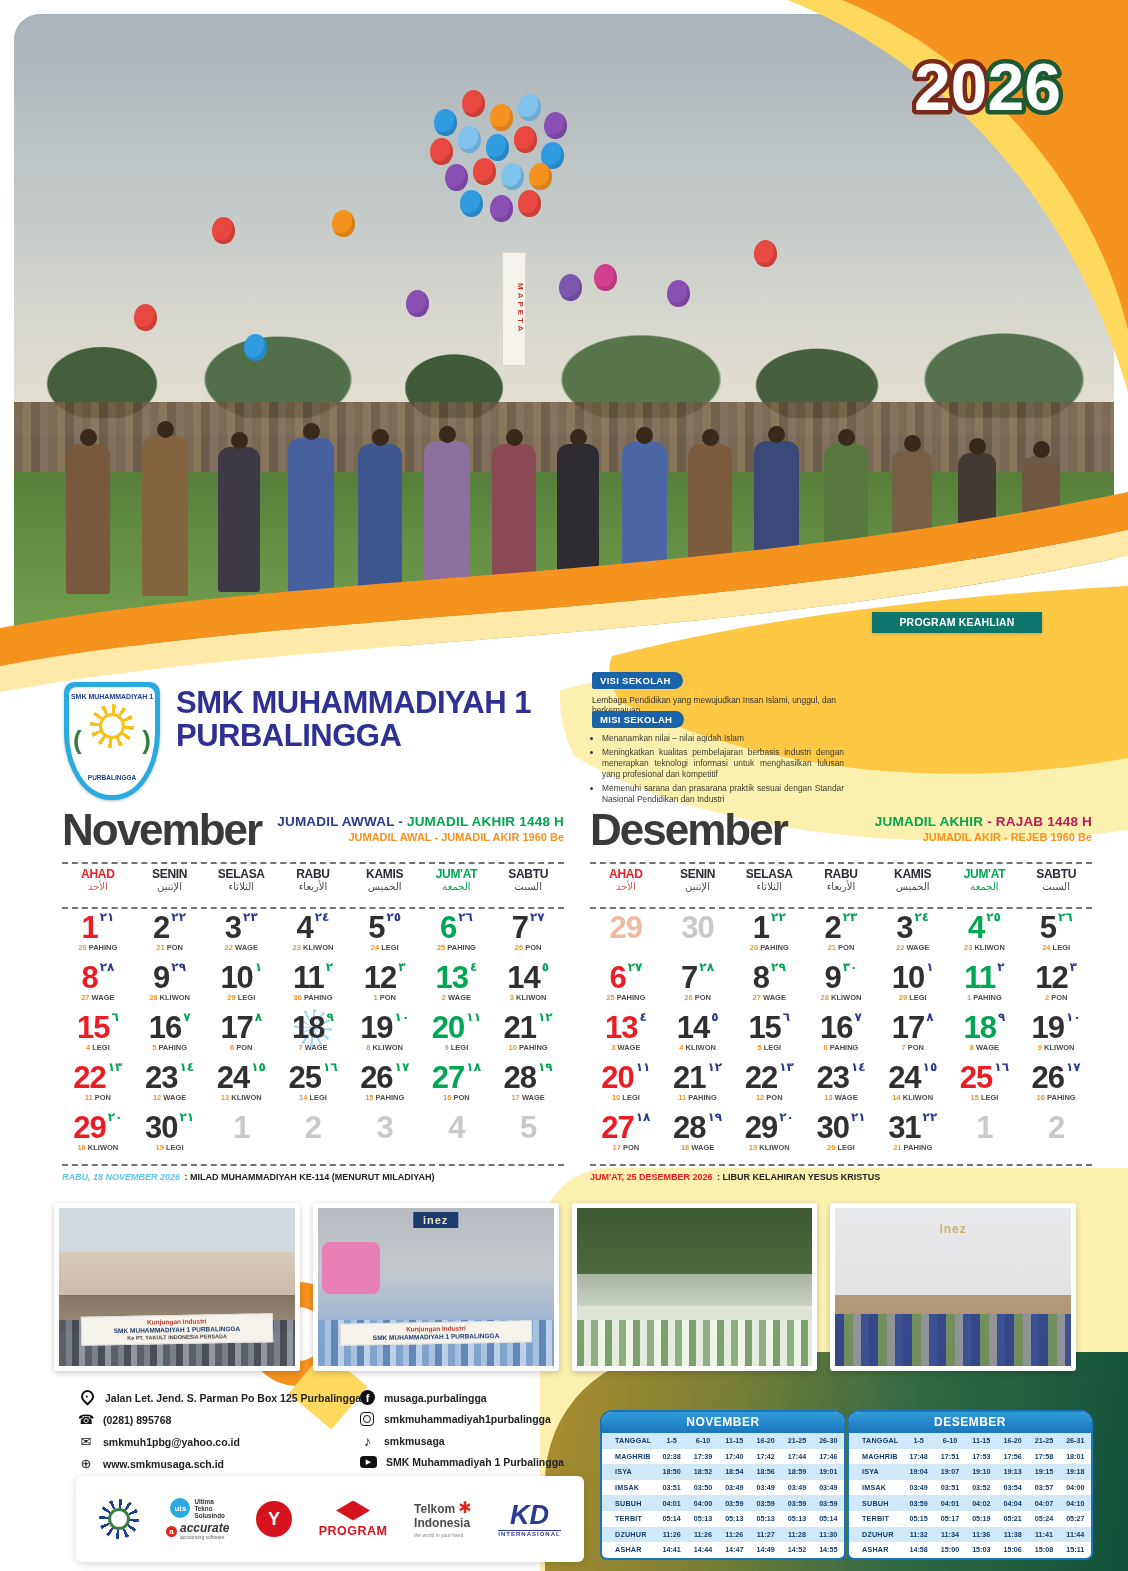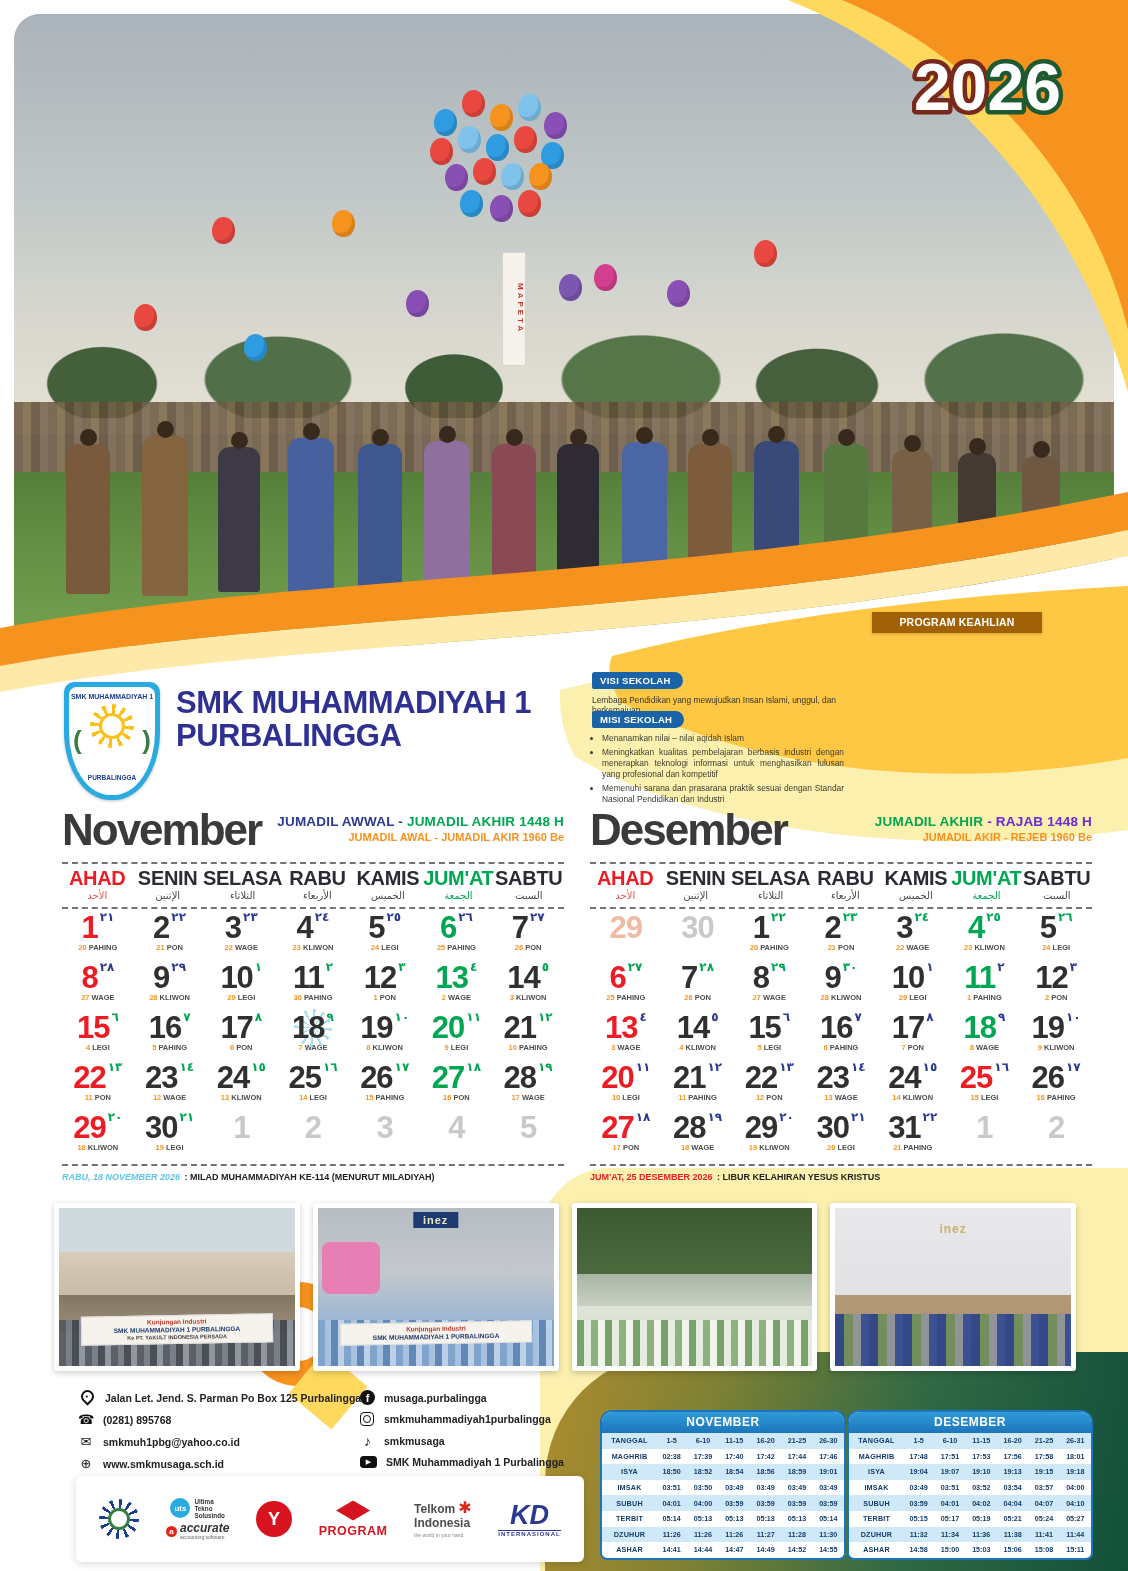--- a/index.html
+++ b/index.html
@@ -53,21 +53,21 @@
         border:3px solid #f9c11a;}
   .logo-leafL,.logo-leafR{position:absolute;top:38px;font-size:26px;color:#3a7d44;font-weight:bold;}
   .logo-leafL{left:4px;} .logo-leafR{right:4px;}
   .logo-t2{position:absolute;bottom:14px;left:0;right:0;text-align:center;font-size:6.5px;font-weight:bold;color:#1b3f8f;}
   .school-names{padding-top:4px;}
   .sn1{font-size:31px;font-weight:bold;color:#2e3192;letter-spacing:-.5px;line-height:1.08;}
   .sn2{font-size:20px;font-weight:bold;color:#e8232a;margin-top:4px;letter-spacing:.3px;}
 
   
   .program-box{position:absolute;left:872px;top:612px;width:170px;z-index:3;box-shadow:0 1px 3px rgba(0,0,0,.2);}
-  .ph{background:#a16207;color:#fff;font-size:10.5px;font-weight:bold;text-align:center;
+  .ph{background:#0f766e;color:#fff;font-size:10.5px;font-weight:bold;text-align:center;
       height:21px;line-height:21px;letter-spacing:.2px;}
   .prow{height:15.6px;line-height:15.6px;text-align:center;font-size:7.3px;font-weight:bold;color:#14306b;}
   .prow:nth-child(odd){background:#d9edf9;}
   .prow:nth-child(even){background:#a9d6f1;}
 
   
   .tag{position:absolute;z-index:3;background:#1a63a8;color:#fff;font-size:9.5px;font-weight:bold;
        padding:3px 12px 3px 8px;border-radius:3px 10px 10px 3px;letter-spacing:.3px;}
   #visi-tag{left:592px;top:672px;}
   #visi-text{position:absolute;left:592px;top:695px;width:262px;font-size:8.4px;color:#333;z-index:3;}
@@ -82,21 +82,21 @@
   .cal{position:absolute;top:806px;width:502px;z-index:3;}
   #cal-0{left:62px;} #cal-1{left:590px;}
   .cal-head{position:relative;height:56px;}
   .cal-head h2{margin:0;font-size:44px;font-weight:bold;color:#3b3a39;letter-spacing:-2px;line-height:48px;}
   .hijri{position:absolute;right:0;top:8px;text-align:right;}
   .h1{font-size:13.5px;font-weight:bold;letter-spacing:.2px;}
   .h2{font-size:11px;font-weight:bold;color:#f6921e;margin-top:2px;}
   .dash{border-top:2px dashed #4f4f51;opacity:.8;}
   .weekdays{display:grid;grid-template-columns:repeat(7,1fr);height:40px;align-items:start;padding-top:3px;}
   .wd{text-align:center;}
-  .wd .wl{font-size:20px;font-weight:bold;letter-spacing:-.3px;}
+  .wd .wl{font-size:12px;font-weight:bold;letter-spacing:-.3px;}
   .wd .wa{font-size:10px;margin-top:0px;}
   .grid{display:grid;grid-template-columns:repeat(7,1fr);grid-auto-rows:50px;margin-top:2px;}
   .cell{position:relative;text-align:center;padding-top:2px;}
   .numline{position:relative;display:flex;justify-content:center;align-items:flex-start;z-index:1;}
   .dnum{font-size:31px;font-weight:bold;line-height:29px;letter-spacing:-1px;color:#303030;}
   .sup{font-size:12px;font-weight:bold;margin-left:2px;margin-top:-3px;}
   .hn{color:#2b3990;} .hg{color:#00a651;}
   .jav{font-size:7.5px;font-weight:bold;color:#4d4d4d;margin-top:1px;}
   .jav .jnum{color:#f6921e;}
   .cell.sun .dnum,.cell.hol .dnum{color:#ec1c24;}
@@ -189,21 +189,21 @@
   #jadwal-title{position:absolute;left:560px;top:1384px;width:560px;text-align:center;color:#fff;
                 font-size:13.5px;font-weight:bold;z-index:3;letter-spacing:.2px;}
   .ptable{position:absolute;top:1410px;width:242px;z-index:3;background:#fff;border:2px solid #1c75bc;
           border-radius:12px 12px 7px 7px;overflow:hidden;}
   #ptable-0{left:600px;} #ptable-1{left:847px;}
   .pt-head{height:21px;line-height:21px;text-align:center;color:#fff;font-size:12px;font-weight:bold;
            background:linear-gradient(180deg,#2f9bd8,#1c75bc);letter-spacing:.5px;}
   .pt-row{display:grid;grid-template-columns:54px repeat(6,1fr);height:15.6px;align-items:center;
           font-size:7.2px;font-weight:bold;color:#123c6b;}
   .pt-row:nth-child(even){background:#cfe9f8;}
-  .pt-row .lab{padding-left:1px;text-align:center;letter-spacing:.2px;}
+  .pt-row .lab{padding-left:13px;text-align:left;letter-spacing:.2px;}
   .pt-row .val{text-align:center;}
 </style>
 </head>
 <body>
 
 <div id="page" data-interactable="false">
 
   <div class="hero" data-interactable="false">
     <div class="sky" data-interactable="false"></div>
     <div class="trees" data-interactable="false"></div>
@@ -609,21 +609,21 @@
         </div>
       </div>
     <div class="dash" style="margin-top:3px" data-interactable="false"></div>
     <div class="note" data-interactable="false"><span class="nd" id="note-date-0" data-interactable="false" style="color: rgb(91, 198, 240); font-style: italic;">RABU, 18 NOVEMBER 2026</span><span> : MILAD MUHAMMADIYAH KE-114 (MENURUT MILADIYAH)</span></div>
   </section>
 
   <section class="cal" id="cal-1" data-interactable="false">
     <div class="cal-head">
       <h2 data-interactable="false">Desember</h2>
       <div class="hijri">
-        <div class="h1" id="hijri-1" data-interactable="false"><span data-interactable="false" style="color: rgb(0, 166, 81);">JUMADIL AKHIR</span><span data-interactable="false" style="color: #6d28d9;"> - RAJAB 1448 H</span></div>
+        <div class="h1" id="hijri-1" data-interactable="false"><span data-interactable="false" style="color: rgb(0, 166, 81);">JUMADIL AKHIR</span><span data-interactable="false" style="color: #be185d;"> - RAJAB 1448 H</span></div>
         <div class="h2" data-interactable="false">JUMADIL AKIR - REJEB 1960 Be</div>
       </div>
     </div>
     <div class="dash" data-interactable="false"></div>
     <div class="weekdays" data-interactable="false">
         <div class="wd" data-interactable="false">
           <div class="wl" data-interactable="false" style="color: rgb(236, 28, 36);">AHAD</div>
           <div class="wa" data-interactable="false" style="color: rgb(226, 87, 76);">الأحد</div>
         </div>
         <div class="wd" data-interactable="false">

